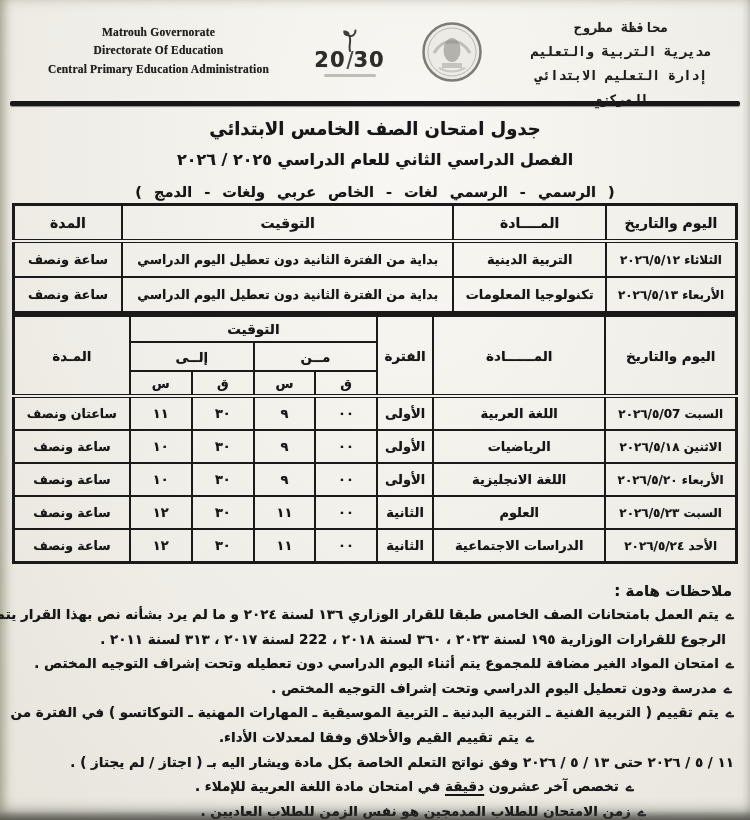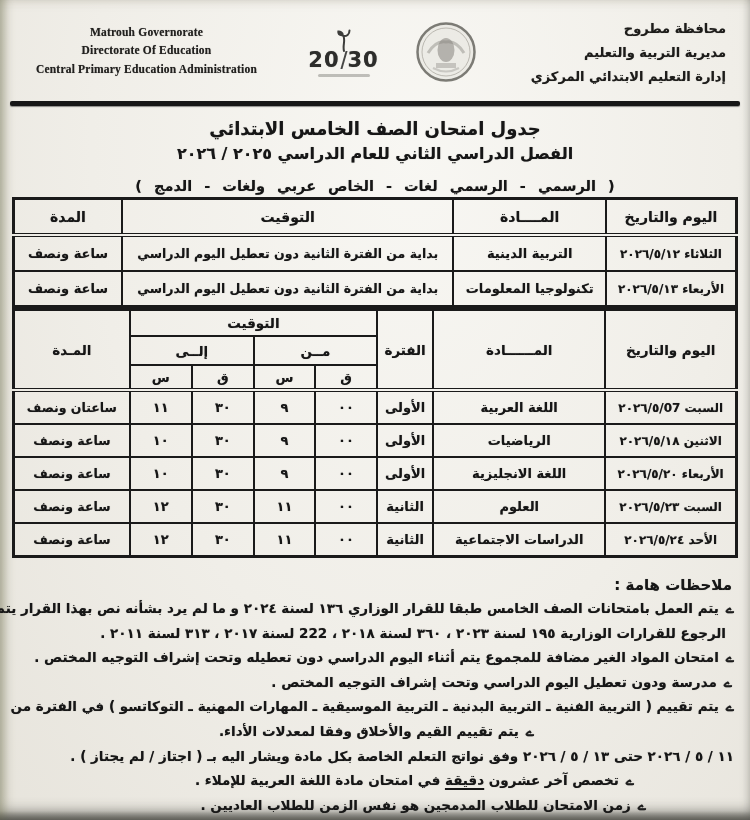--- a/index.html
+++ b/index.html
@@ -20,37 +20,37 @@
     font-weight:bold;
     text-shadow:0 0 0.7px rgba(25,25,25,0.55);
   }
   .page::after{
     content:""; position:absolute; left:0; right:0; bottom:0; height:9px;
     background:linear-gradient(0deg, rgba(72,72,66,0.6), rgba(72,72,66,0));
     pointer-events:none;
   }
 
   
-  .hdr { display:flex; justify-content:space-between; align-items:flex-start; padding:15px 24px 4px 24px; height:78px; }
+  .hdr { display:flex; justify-content:space-between; align-items:flex-start; padding:15px 24px 4px 24px; height:78px;margin-left:12px; }
   .hdr-en { width:245px; text-align:center; font-family:"Liberation Serif", serif; font-size:11.5px; line-height:1.6; color:#22211f; letter-spacing:0.2px; margin-top:8px; }
   .hdr-center { display:flex; align-items:center; gap:36px; margin-top:6px; }
   .v2030 { text-align:center; }
   .v2030 .nums { font-size:21px; letter-spacing:1px; color:#2d2d2b; line-height:1; }
   .v2030 .sl { display:inline-block; width:2px; height:18px; background:#474745; transform:skewX(-16deg); margin:0 3px -2px 3px; }
   .v2030 .sub { width:52px; height:3px; background:rgba(85,85,80,0.35); border-radius:2px; margin:3px auto 0 auto; }
   .sprout { display:block; margin:0 auto -2px auto; }
   .seal { width:62px; height:62px; }
-  .hdr-ar { width:210px; text-align:right; font-size:13px; line-height:1.85; color:#1d1c1a; margin-top:2px; }
+  .hdr-ar { width:210px; text-align:center; font-size:13px; line-height:1.85; color:#1d1c1a; margin-top:2px;font-family:Liberation Mono, monospace; }
 
   .rule { height:5px; background:#171717; margin:4px 10px 0 10px; border-radius:2px; box-shadow:0 1px 1px rgba(40,40,40,0.5); }
 
   
   .titles { text-align:center; margin-top:10px; }
   .t1 { font-size:18px; line-height:26px; }
-  .t2 { font-size:16px; line-height:24px; margin-top:0; }
+  .t2 { font-size:16px; line-height:24px; margin-top:6px; }
   .t3 { font-size:14.5px; line-height:22px; margin-top:9px; word-spacing:7px; }
 
   
   table.tb { border-collapse:collapse; table-layout:fixed; width:726px; margin:0 auto; border:3px solid #1a1a1a; }
   .tb th, .tb td { border:2px solid #1a1a1a; text-align:center; vertical-align:middle; font-weight:bold; padding:1px 3px; overflow:hidden; }
   .tb thead { border-bottom:4px double #1a1a1a; }
   .tb1 { margin-top:12px; }
   .tb1 th { height:31px; font-size:14px; }
   .tb1 td { height:31px; font-size:13px; }
   .tb1 td.timing { font-size:12.5px; }

